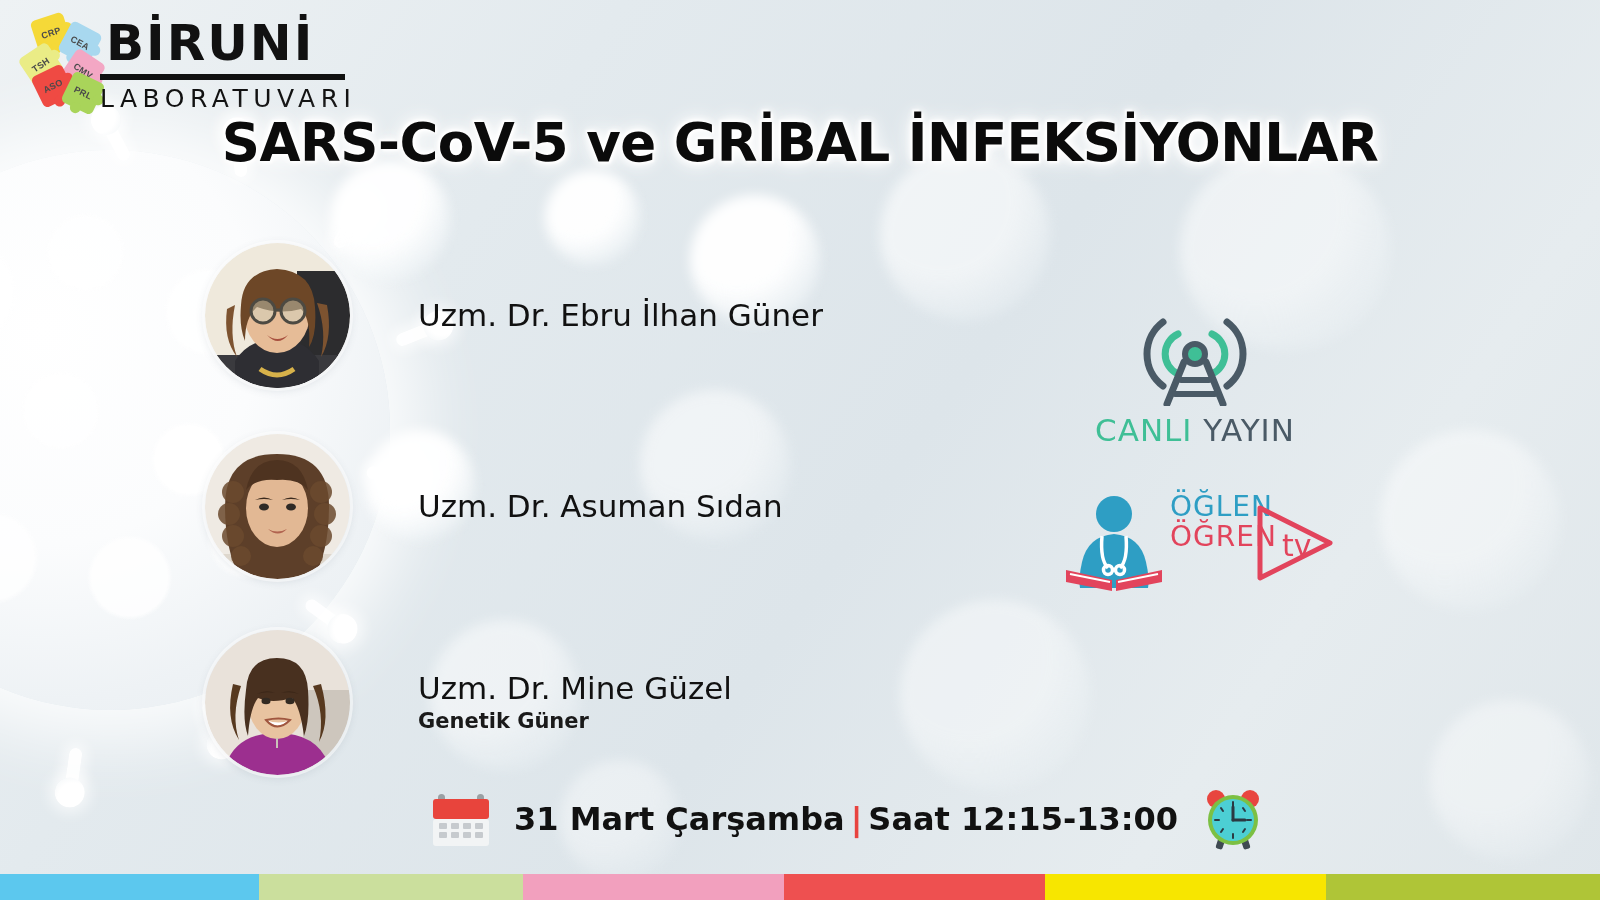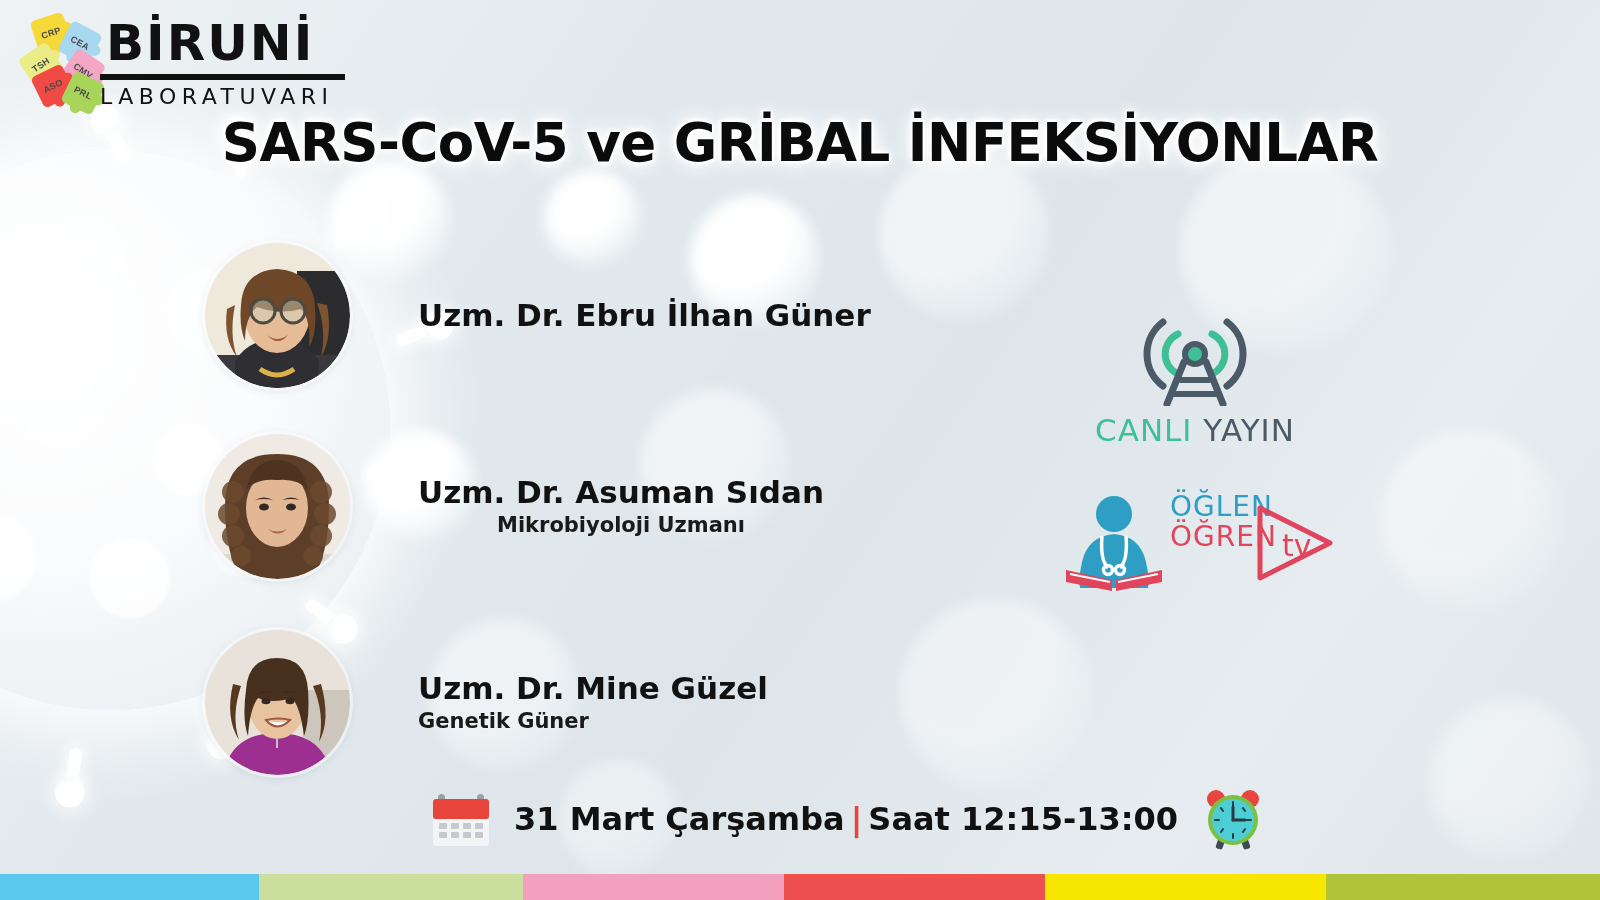--- a/index.html
+++ b/index.html
@@ -139,21 +139,21 @@
     margin: 6px;
   }
   .logo-rule {
     width: 100%;
     height: 6px;
     background: #111111;
     margin: 3px 0 4px 0;
   }
   .logo-sub {
     font-family: "DejaVu Sans", sans-serif;
-    font-size: 22px;
+    font-size: 25px;
     letter-spacing: 5.5px;
     color: #111111;
     margin: 0;
   }
 
   
   .title {
     position: absolute;
     left: 0;
     right: 0;
@@ -185,21 +185,21 @@
     position: relative;
     flex: 0 0 auto;
     box-shadow: 0 0 0 3px rgba(255,255,255,.55), 0 2px 10px rgba(80,95,110,.18);
   }
   .avatar .face { position: absolute; inset: 0; }
 
   .speaker-text { margin-left: 68px; }
   .sp-name {
     font-family: "DejaVu Sans", sans-serif;
     font-size: 31px;
-    font-weight: bold;
+    font-weight: normal;
     color: #111111;
     line-height: 1.12;
     white-space: nowrap;
   }
   .sp-role {
     font-family: "DejaVu Sans", sans-serif;
     font-size: 21px;
     font-weight: bold;
     color: #1a1a1a;
     line-height: 1.2;
@@ -397,21 +397,20 @@
             <path d="M77 66 q9 -5 18 0 q-9 -2 -18 0 z"></path>
           </g>
           <ellipse cx="59" cy="73" rx="5" ry="3.5" fill="#2f2a26"></ellipse>
           <ellipse cx="86" cy="73" rx="5" ry="3.5" fill="#2f2a26"></ellipse>
           <path d="M63 95 q9 5 19 0 q-9 9 -19 0 z" fill="#b0634f"></path>
         </g>
       </svg>
     </div>
     <div class="speaker-text">
       <div class="sp-name">Uzm. Dr. Asuman Sıdan</div>
-      <div class="sp-role">Mikrobiyoloji Uzmanı</div>
     </div>
   </div>
 
   <div class="speaker" style="left:205px; top:630px;">
     <div class="avatar">
       <svg class="face" viewBox="0 0 145 145">
         <defs>
             <clipPath id="cl3">
               <circle cx="72.5" cy="72.5" r="72.5"></circle>
             </clipPath>

